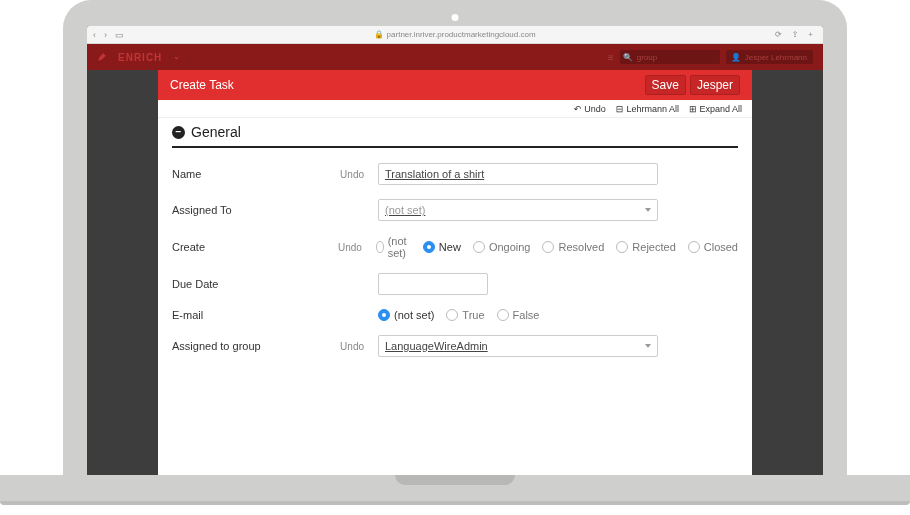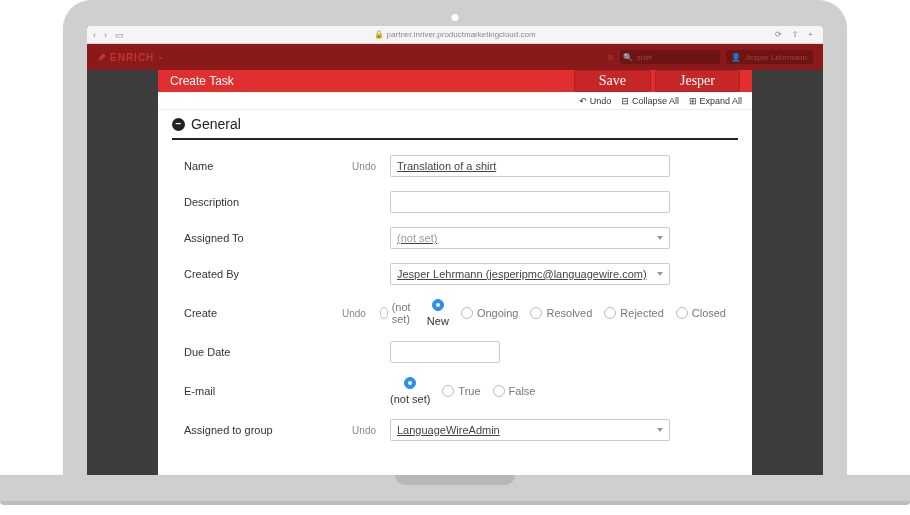--- a/index.html
+++ b/index.html
@@ -7,52 +7,52 @@
 .laptop { width: 910px; height: 515px; position: relative; }
 .bezel { position: absolute; top: 0; left: 63px; width: 784px; height: 475px; background: #cfcfce; border-radius: 28px 28px 0 0; }
 .camera { position: absolute; top: 14px; left: 50%; transform: translateX(-50%); width: 7px; height: 7px; background: #fff; border-radius: 50%; }
 .screen { position: absolute; top: 26px; left: 24px; right: 24px; bottom: 0; background: #3d3d3d; border-radius: 2px 2px 0 0; overflow: hidden; }
 .browser-chrome { height: 18px; background: #f5f5f5; border-bottom: 1px solid #d9d9d9; display: flex; align-items: center; font-size: 8px; color: #888; position: relative; }
 .bc-left { position: absolute; left: 6px; display: flex; gap: 8px; }
 .bc-left span { font-size: 9px; }
 .bc-center { position: absolute; left: 50%; transform: translateX(-50%); font-size: 8px; }
 .bc-right { position: absolute; right: 10px; display: flex; gap: 10px; }
 .app-header { height: 26px; background: #8a1a1a; display: flex; align-items: center; padding: 0 10px; color: #5a0e0e; font-size: 10px; }
-.brand { color: #c23434; font-weight: 600; letter-spacing: 1px; display: flex; gap: 3px; }
+.brand { color: #c23434; font-weight: 600; letter-spacing: 1px; display: flex; gap: 11px; }
 .brand .pen { width: 10px; height: 10px; }
 .app-header-right { margin-left: auto; display: flex; align-items: center; gap: 6px; }
 .search-box { width: 100px; height: 14px; background: #6d1414; border-radius: 2px; display: flex; align-items: center; padding: 0 4px; font-size: 8px; color: #a84040; }
 .user-btn { height: 14px; background: #6d1414; border-radius: 2px; padding: 0 6px; font-size: 8px; color: #a84040; display: flex; align-items: center; gap: 3px; }
 .modal { background: #fff; margin: 0 auto; width: 594px; margin-top: 0; display: flex; flex-direction: column; height: calc(100% - 44px); }
-.modal-header { background: #e12f2f; height: 22px; display: flex; align-items: center; padding: 0 12px; color: #fff; font-size: 12px; }
+.modal-header { background: #e12f2f; height: 30px; display: flex; align-items: center; padding: 0 12px; color: #fff; font-size: 12px; }
 .modal-header-title { font-weight: 400; }
 .modal-header-actions { margin-left: auto; display: flex; gap: 4px; }
-.btn-sm { background: #c72626; border: 1px solid #b01f1f; color: #fff; font-size: 14px; padding: 2px 24px; border-radius: 2px; cursor: pointer; font-family: Liberation Serif, serif; }
+.btn-sm { background: #c72626; border: 1px solid #b01f1f; color: #fff; font-size: 12px; padding: 2px 6px; border-radius: 2px; cursor: pointer; }
 .toolbar { height: 18px; display: flex; justify-content: flex-end; align-items: center; gap: 10px; padding: 0 10px; font-size: 9px; color: #333; border-bottom: 1px solid #eee; }
 .tb-item { display: flex; align-items: center; gap: 3px; cursor: pointer; }
 .section { padding: 0 14px; }
 .section-header { display: flex; align-items: center; gap: 6px; padding: 6px 0; border-bottom: 2px solid #222; }
 .collapse-circle { width: 13px; height: 13px; border-radius: 50%; background: #222; color: #fff; display: flex; align-items: center; justify-content: center; font-size: 10px; font-weight: bold; line-height: 1; }
 .section-title { font-size: 14px; font-weight: 400; }
-.form-body { padding: 8px 12px; overflow-y: auto; flex: 1; }
+.form-body { padding: 8px 0; overflow-y: auto; flex: 1; }
 .form-row { display: flex; align-items: center; padding: 7px 14px; gap: 8px; }
 .label-col { width: 150px; font-size: 11px; color: #333; display: flex; align-items: center; }
 .undo-col { width: 40px; font-size: 10px; color: #888; text-align: right; padding-right: 6px; }
 .input-col { flex: 1; }
 .text-input, .select-input { width: 280px; height: 22px; border: 1px solid #ccc; border-radius: 2px; padding: 0 6px; font-size: 11px; color: #444; background: #fff; text-decoration: underline; }
 .select-input { position: relative; display: flex; align-items: center; cursor: pointer; }
 .select-input .placeholder { color: #999; }
 .select-caret { position: absolute; right: 6px; width: 0; height: 0; border-left: 3px solid transparent; border-right: 3px solid transparent; border-top: 4px solid #999; }
 .date-input { width: 110px; height: 22px; border: 1px solid #ccc; border-radius: 2px; }
 .radio-group { display: flex; align-items: center; gap: 12px; font-size: 11px; color: #777; }
 .radio-item { display: flex; align-items: center; gap: 4px; cursor: pointer; }
 .radio-dot { width: 12px; height: 12px; border: 1px solid #bbb; border-radius: 50%; display: inline-flex; align-items: center; justify-content: center; }
 .radio-dot.selected { border-color: #2a8ff0; background: #2a8ff0; }
 .radio-dot.selected::after { content: ''; width: 4px; height: 4px; background: #fff; border-radius: 50%; }
-.radio-item.selected { color: #333; font-weight: 500; flex-direction: column; }
+.radio-item.selected { color: #333; font-weight: 500; }
 .base { position: absolute; bottom: 12px; left: 0; width: 910px; height: 28px; background: #cfcfce; border-radius: 0 0 3px 3px; }
 .notch { position: absolute; top: 0; left: 50%; transform: translateX(-50%); width: 120px; height: 10px; background: #b8b8b7; border-radius: 0 0 10px 10px; }
 .base-foot { position: absolute; bottom: -2px; left: 0; width: 100%; height: 4px; background: #bdbdbc; border-radius: 0 0 6px 6px; }
 </style>
 </head>
 <body>
 
 <div class="laptop">
   <div class="bezel">
     <div class="camera"></div>
@@ -80,21 +80,21 @@
           <svg class="pen" viewBox="0 0 16 16">
               <path fill="#c23434" d="M2 14l2-6 6-6 4 4-6 6-6 2z"></path>
             </svg>
           <span>ENRICH</span>
           <span style="font-size:8px;">⌄</span>
         </div>
         <div class="app-header-right">
           <span style="color:#a84040;">≡</span>
           <div class="search-box">
             <span>🔍</span>
-            <span style="margin-left:3px;">shirt</span>
+            <span style="margin-left:3px;">group</span>
           </div>
           <div class="user-btn">
             <span>👤</span>
             <span>Jesper Lehrmann</span>
           </div>
         </div>
       </div>
 
       <div class="modal">
         <div class="modal-header">
@@ -105,21 +105,21 @@
           </div>
         </div>
 
         <div class="toolbar">
           <div class="tb-item">
             <span>↶</span>
             <span>Undo</span>
           </div>
           <div class="tb-item">
             <span>⊟</span>
-            <span>Collapse All</span>
+            <span>Lehrmann All</span>
           </div>
           <div class="tb-item">
             <span>⊞</span>
             <span>Expand All</span>
           </div>
         </div>
 
         <div class="section">
           <div class="section-header">
             <div class="collapse-circle">−</div>
@@ -128,47 +128,32 @@
         </div>
 
         <div class="form-body">
 
           <div class="form-row">
             <div class="label-col">Name</div>
             <div class="undo-col">Undo</div>
             <div class="input-col"><input class="text-input" value="Translation of a shirt" style=""></div>
           </div>
 
-          <div class="form-row">
-            <div class="label-col">Description</div>
-            <div class="undo-col"></div>
-            <div class="input-col"><input class="text-input" value="" style=""></div>
-          </div>
 
           <div class="form-row">
             <div class="label-col">Assigned To</div>
             <div class="undo-col"></div>
             <div class="input-col">
               <div class="select-input">
                 <span class="placeholder">(not set)</span>
                 <span class="select-caret"></span>
               </div>
             </div>
           </div>
 
-          <div class="form-row">
-            <div class="label-col">Created By</div>
-            <div class="undo-col"></div>
-            <div class="input-col">
-              <div class="select-input">
-                <span>Jesper Lehrmann (jesperipmc@languagewire.com)</span>
-                <span class="select-caret"></span>
-              </div>
-            </div>
-          </div>
 
           <div class="form-row">
             <div class="label-col">Create</div>
             <div class="undo-col">Undo</div>
             <div class="input-col">
               <div class="radio-group" id="status-radios">
                   <div class="radio-item">
                     <span class="radio-dot"></span>
                     <span>(not set)</span>
                   </div>

